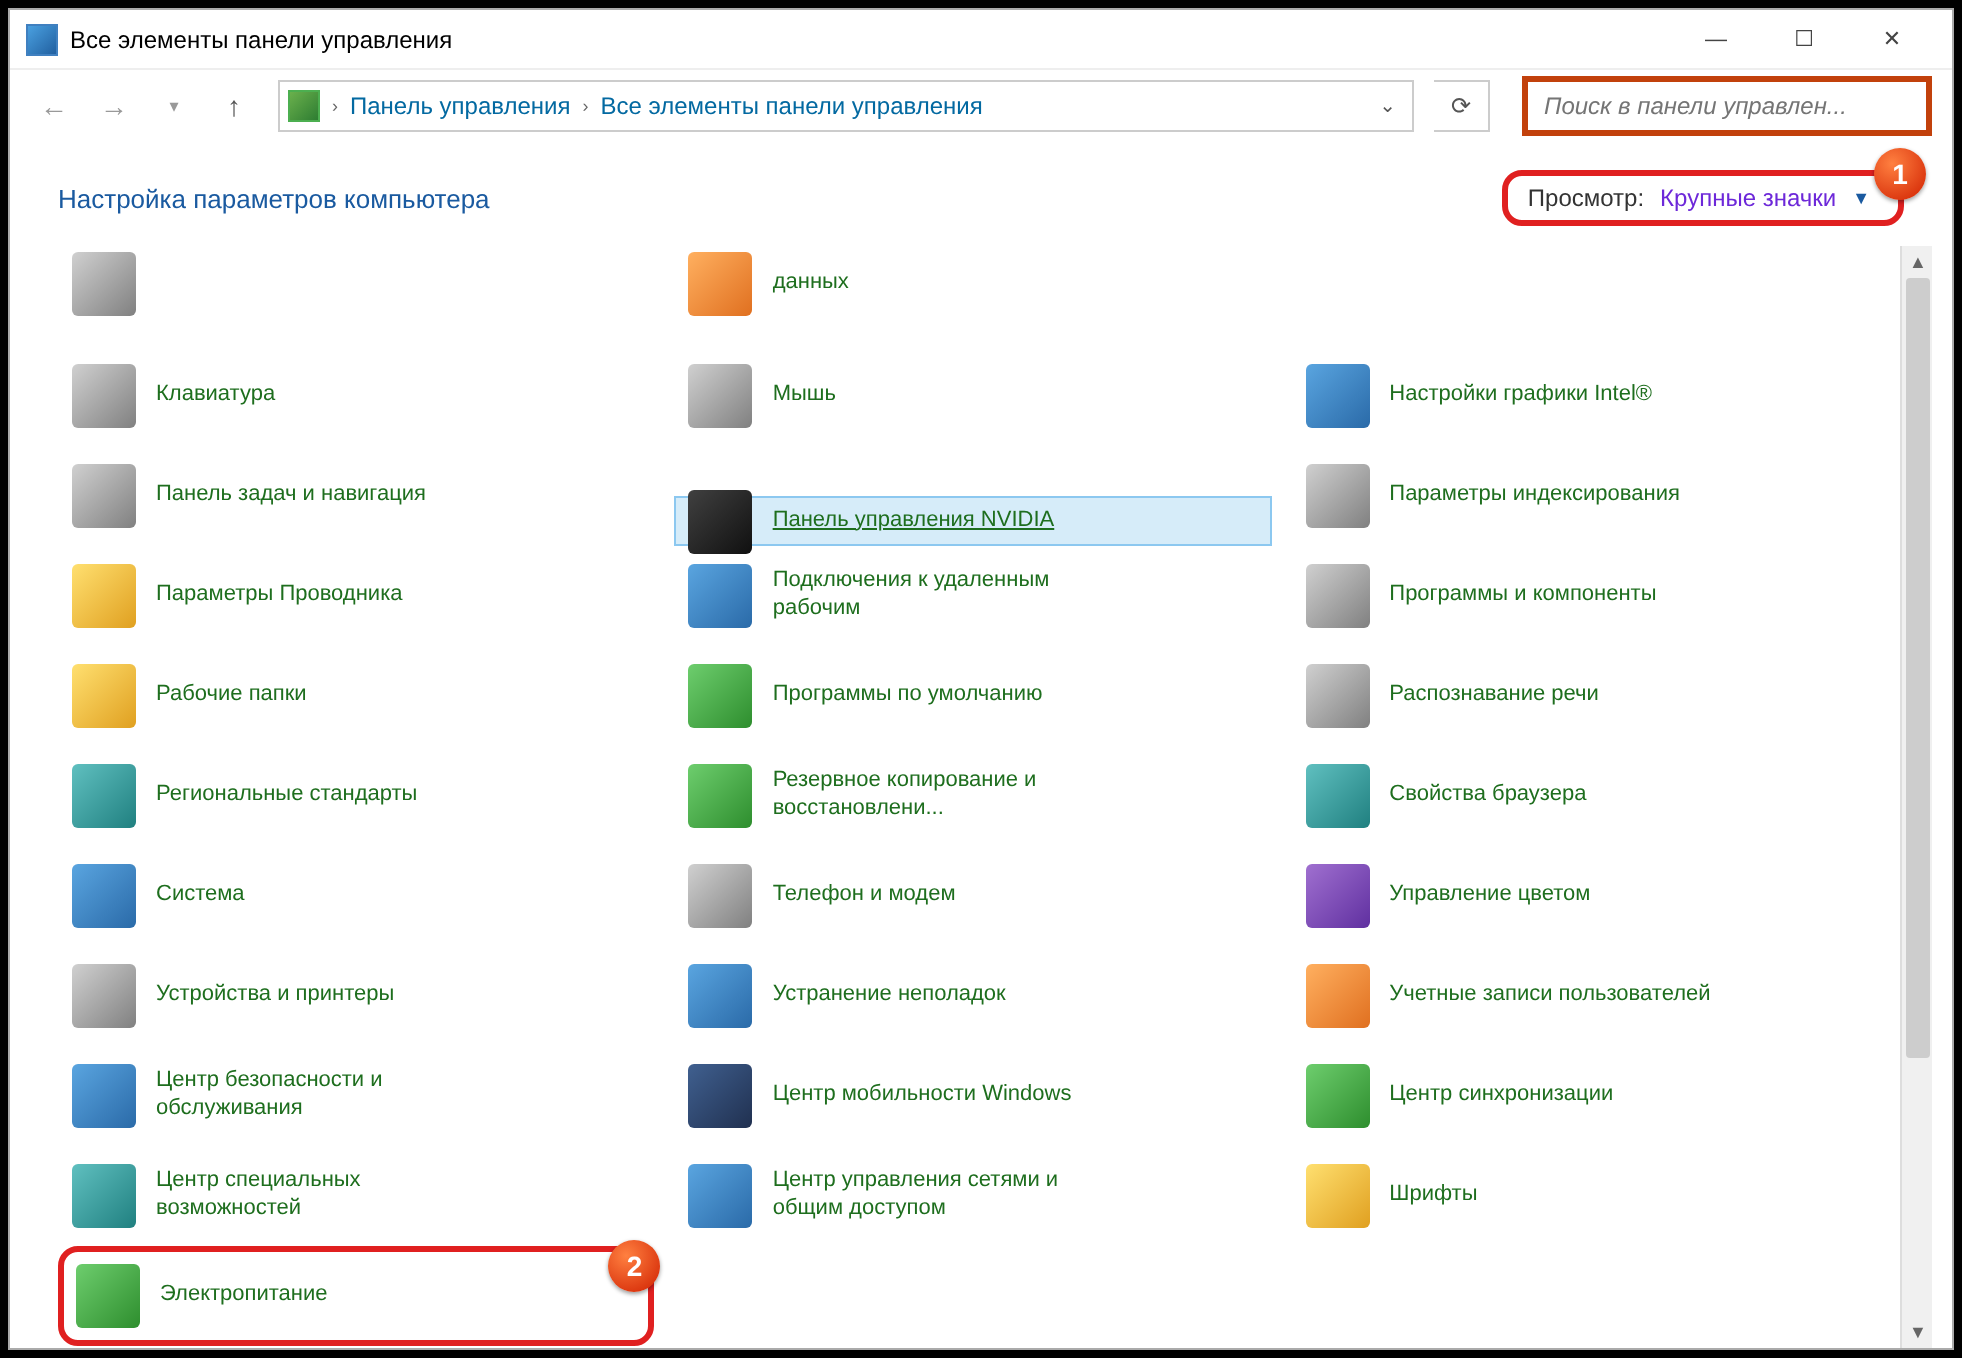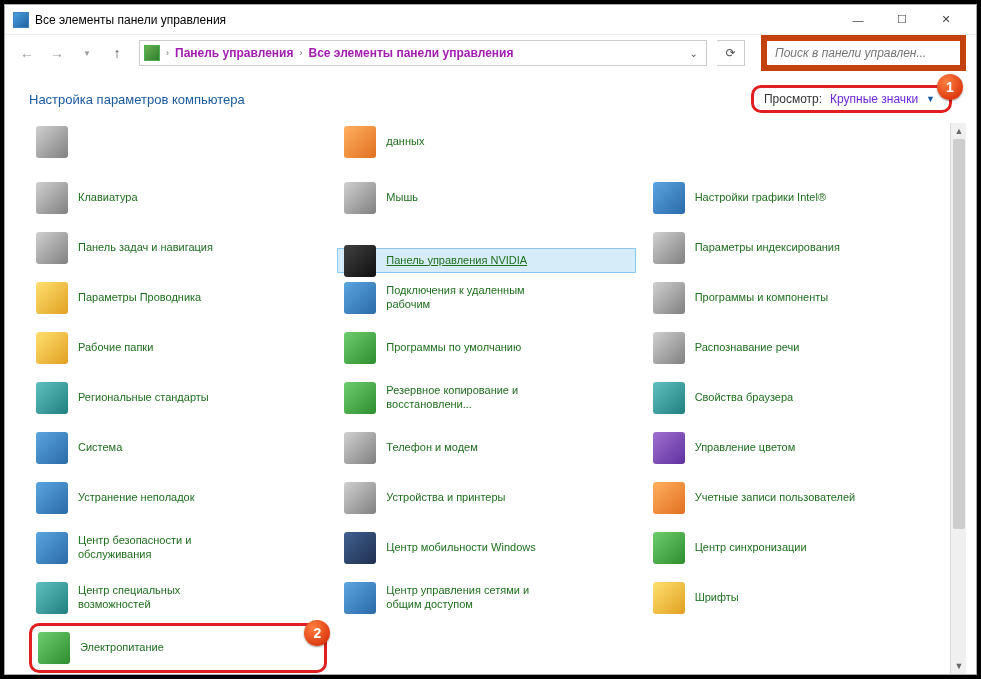--- a/index.html
+++ b/index.html
@@ -59,31 +59,31 @@
   .nav-arrow.enabled { color:#555;}
   .addressbar {
     display:flex; align-items:center; gap:6px;
     border:1px solid #ccc; height:26px; flex:1; padding:0 4px;
     margin: 0 4px;
   }
   .addressbar .cp-icon {
     width:16px;height:16px;background:linear-gradient(135deg,#6ab04c,#2e7d32);
     border:1px solid #4caf50;
   }
-  .addressbar .bc { color:#a21caf;font-weight:bold; }
+  .addressbar .bc { color:#0369a1; }
   .addressbar .chev { color:#666; font-size:9px; }
   .addressbar .spacer{flex:1;}
   .addr-dd{color:#555;font-size:10px;padding:0 4px;}
   .refresh {
     width:28px;height:26px;border:1px solid #ccc;border-left:none;
     display:flex;align-items:center;justify-content:center;color:#555;
     margin-right:10px;
   }
   .search {
-    width:205px;height:26px;border:6px solid #c2410c;
+    width:205px;height:26px;border:3px solid #c2410c;
     display:flex;align-items:center;padding:12px 6px;
     color:#888;font-style:italic;position:relative;
   }
   .search input {
     border:none;outline:none;width:100%;font-size:12px;font-style:italic;color:#888;background:transparent;
   }
   
   .header-row {
     display:flex;align-items:center;
     padding: 14px 24px 10px 24px;
@@ -295,26 +295,26 @@
         </div>
         <div class="item">
           <div class="ico c-grey"></div>
           <div class="lbl">Телефон и модем</div>
         </div>
         <div class="item">
           <div class="ico c-purple"></div>
           <div class="lbl">Управление цветом</div>
         </div>
         <div class="item">
+          <div class="ico c-grey"></div>
+          <div class="lbl">Устройства и принтеры</div>
+        </div>
+        <div class="item">
           <div class="ico c-blue"></div>
           <div class="lbl">Устранение неполадок</div>
-        </div>
-        <div class="item">
-          <div class="ico c-grey"></div>
-          <div class="lbl">Устройства и принтеры</div>
         </div>
         <div class="item">
           <div class="ico c-orange"></div>
           <div class="lbl">Учетные записи пользователей</div>
         </div>
         <div class="item">
           <div class="ico c-blue"></div>
           <div class="lbl">Центр безопасности и обслуживания</div>
         </div>
         <div class="item">

